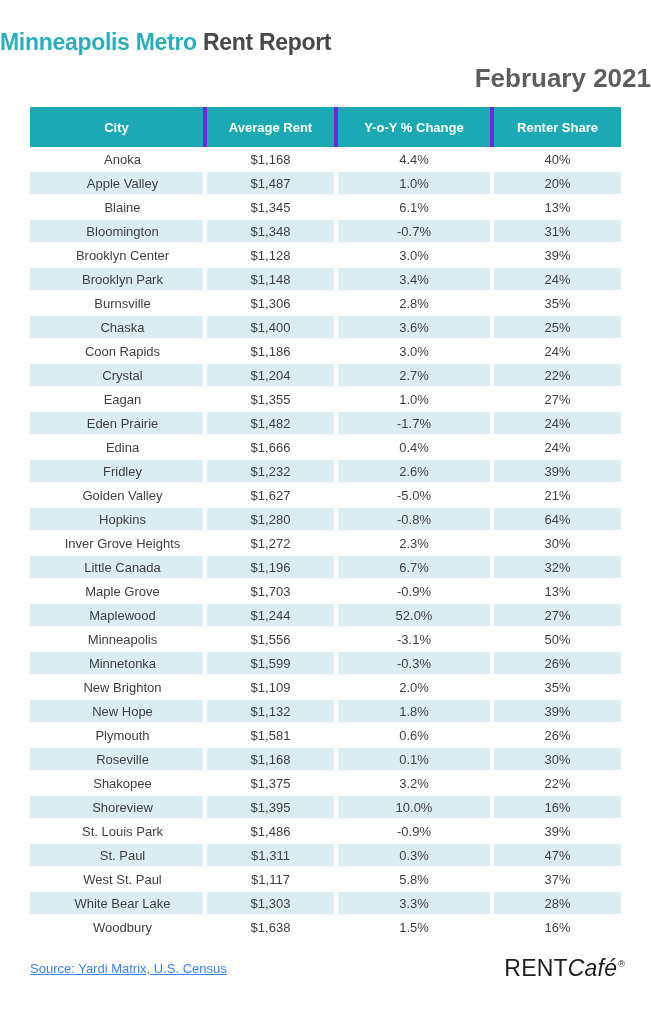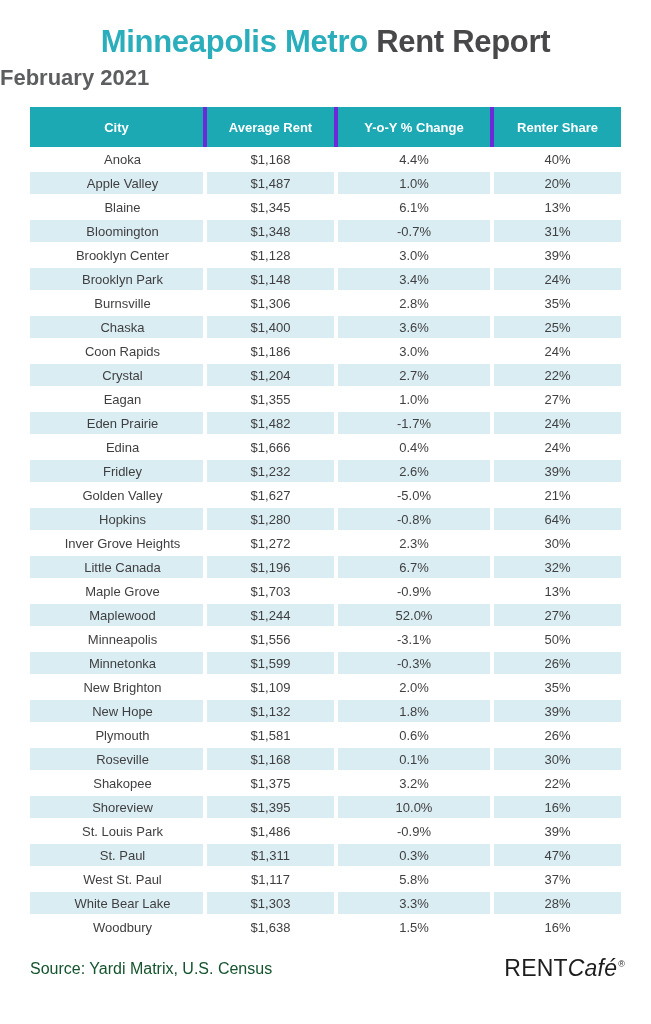--- a/index.html
+++ b/index.html
@@ -7,35 +7,34 @@
     width: 651px; height: 1024px;
     background: #ffffff;
     overflow: hidden;
     font-family: "Liberation Sans", sans-serif;
     color: #3f3f41;
   }
   .report { width: 651px; }
 
   .title {
     margin: 24px 0 0 0;
-    font-size: 31px;
+    font-size: 23px;
     line-height: 36px;
     font-weight: bold;
-    text-align: center;
     color: var(--title-dark, #48484a);
     letter-spacing: -0.3px;
   }
   .title .accent { color: var(--title-accent, #2baebc); }
 
   .subtitle {
     margin: 6px 0 0 0;
-    font-size: 22px;
+    font-size: 26px;
     line-height: 24px;
     font-weight: bold;
-    text-align: left;
+    text-align: right;
     color: var(--subtitle-gray, #5d5e60);
   }
 
   table.rent-table {
     margin: 17px 30px 0 30px;
     width: 591px;
     table-layout: fixed;
     border-collapse: separate;
     border-spacing: 0;
   }
@@ -66,22 +65,23 @@
   .rent-table td.city { text-align: center; padding-left: 12px; }
   .rent-table tbody tr:nth-child(even) td { background: var(--stripe, #daedf2); }
 
   .footer {
     margin: 16px 26px 0 30px;
     display: flex;
     justify-content: space-between;
     align-items: center;
   }
   .source {
-    font-size: 16px;
-    color: #14532d;
+    font-size: 13px;
+    color: #3b82f6;
+    text-decoration: underline;
   }
   .logo {
     font-size: 23px;
     color: var(--logo-color, #1d1d1f);
     letter-spacing: 0.2px;
     white-space: nowrap;
   }
   .logo .rent { font-weight: 400; }
   .logo .cafe { font-style: italic; font-weight: 400; }
   .logo .reg { font-size: 9px; vertical-align: super; margin-left: 1px; }

